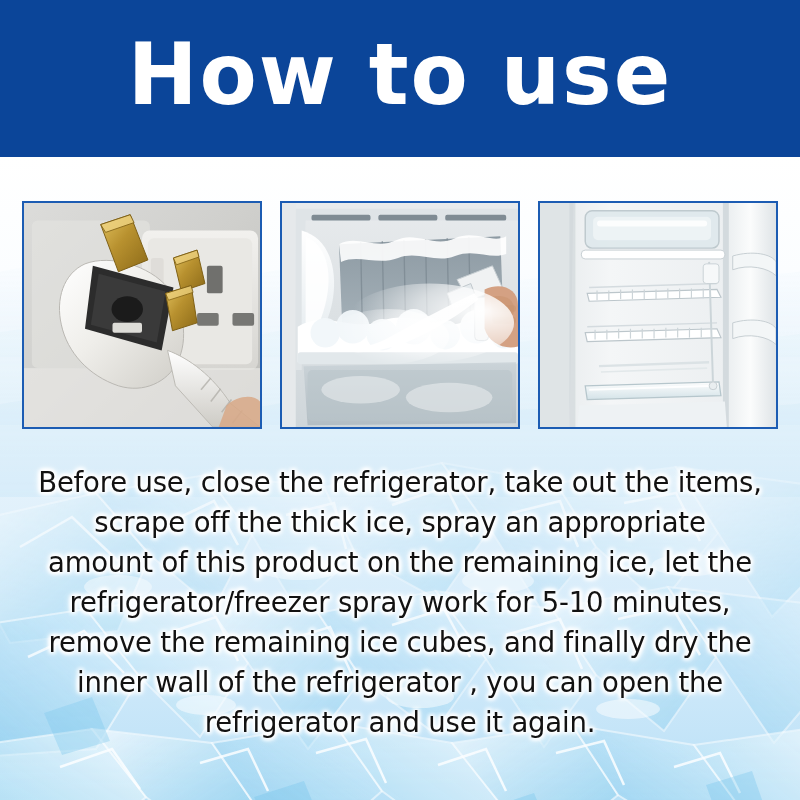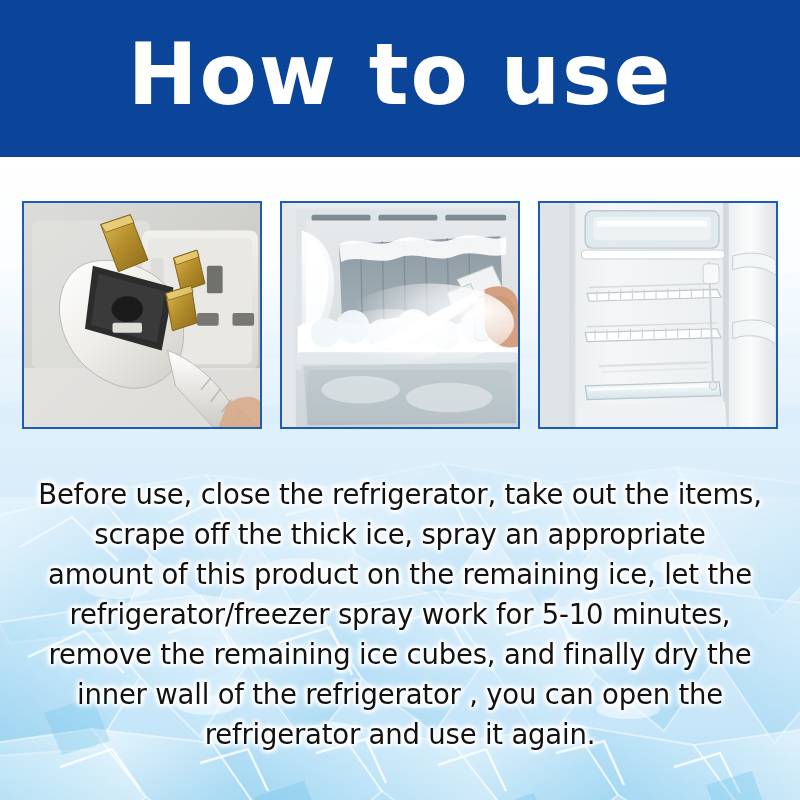--- a/index.html
+++ b/index.html
@@ -65,21 +65,21 @@
     width:240px; height:228px;
     border:2px solid #1c5cb3;
     background:#ffffff;
     overflow:hidden;
   }
   .photo-frame svg { display:block; width:100%; height:100%; }
 
   
   #instruction-text {
     position:absolute;
-    left:38px; top:474px;
+    left:38px; top:462px;
     width:724px;
     z-index:6;
     text-align:center;
     color:#121212;
     font-family:"DejaVu Sans", sans-serif;
     font-size:27.5px;
     line-height:40px;
     letter-spacing:-0.2px;
     text-shadow:
        0 0 5px #ffffff,  0 0 5px #ffffff,

